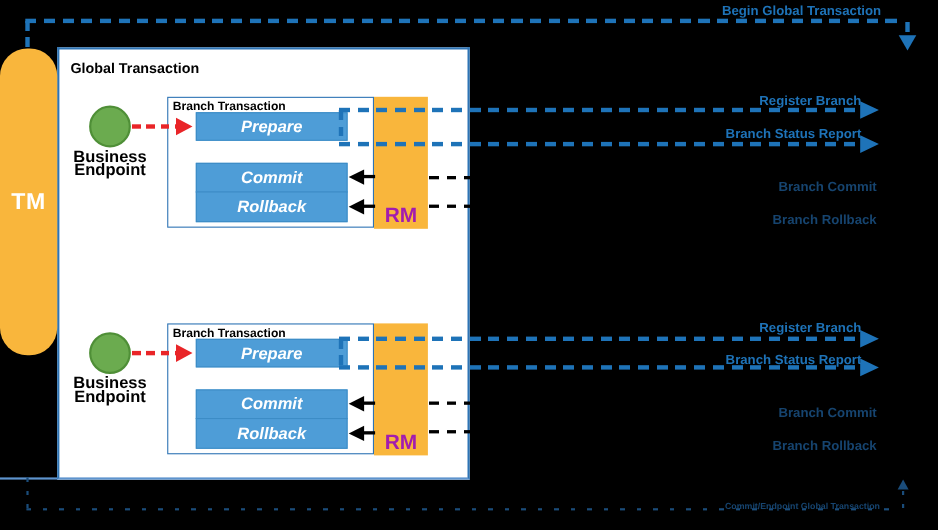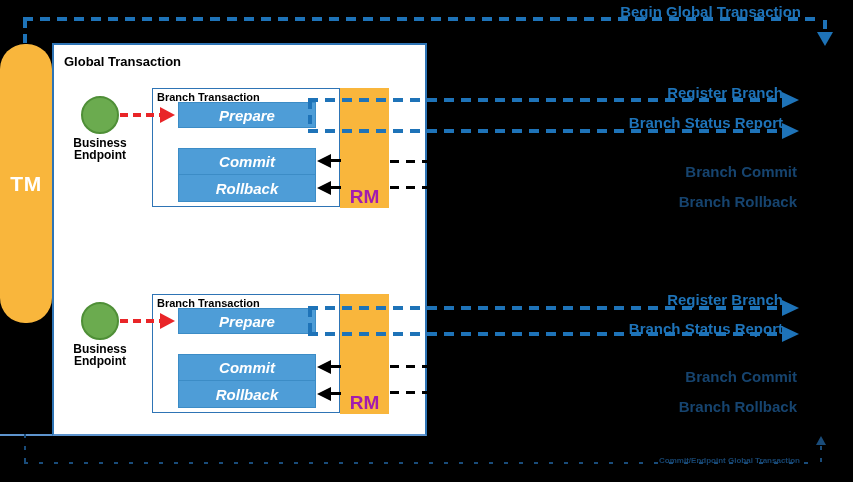--- a/index.html
+++ b/index.html
@@ -14,39 +14,39 @@
   .boxtitle{position:absolute;color:#000;font-weight:bold;white-space:nowrap;}
   .gtitle{font-size:13px;}
   .btitle{font-size:11px;}
   .rm{position:absolute;background:#F9B63C;color:#a21caf;font-weight:bold;font-size:19px;
       display:flex;align-items:flex-end;justify-content:center;}
   .phase{position:absolute;background:#4E9DD7;border:1px solid #3C8CC6;color:#fff;
          font-style:italic;font-weight:bold;font-size:15px;box-sizing:border-box;
          display:flex;align-items:center;justify-content:center;}
   .circle{position:absolute;width:38px;height:38px;border-radius:50%;background:#6BAB4F;border:2px solid #4F8F37;box-sizing:border-box;}
   .eplabel{position:absolute;width:72px;text-align:center;color:#000;font-weight:bold;
-           font-size:12px;line-height:12px;}
+           font-size:15px;line-height:12px;}
   
   .dbh{position:absolute;height:4px;background:repeating-linear-gradient(90deg,#1E73B8 0 10px,transparent 10px 17px);}
   .dbv{position:absolute;width:4px;background:repeating-linear-gradient(180deg,#1E73B8 0 9px,transparent 9px 15px);}
   .dkh{position:absolute;height:3px;background:repeating-linear-gradient(90deg,#000 0 9px,transparent 9px 16px);}
   .drh{position:absolute;height:4px;background:repeating-linear-gradient(90deg,#E92528 0 8px,transparent 8px 13px);}
   .dfh{position:absolute;height:2px;background:repeating-linear-gradient(90deg,#1A4C7A 0 4px,transparent 4px 15px);}
   .dfv{position:absolute;width:2px;background:repeating-linear-gradient(180deg,#1A4C7A 0 4px,transparent 4px 12px);}
   .bline{position:absolute;height:3px;background:#000;}
   .lline{position:absolute;height:2px;background:#5E94CE;}
   
   .tri{position:absolute;width:0;height:0;}
   .tr-blue{border-top:8px solid transparent;border-bottom:8px solid transparent;border-left:17px solid #1E73B8;}
   .td-blue{border-left:8px solid transparent;border-right:8px solid transparent;border-top:14px solid #1E73B8;}
   .tl-black{border-top:7px solid transparent;border-bottom:7px solid transparent;border-right:14px solid #000;}
   .tr-red{border-top:8px solid transparent;border-bottom:8px solid transparent;border-left:15px solid #E92528;}
   .tu-faint{border-left:5px solid transparent;border-right:5px solid transparent;border-bottom:9px solid #1A4C7A;}
   
-  .msg{position:absolute;font-weight:bold;font-size:15px;color:#1E73B8;white-space:nowrap;}
+  .msg{position:absolute;font-weight:bold;font-size:12px;color:#1E73B8;white-space:nowrap;}
   .msg.faint{color:#16446F;}
   .msg.small{font-size:8px;}
 </style>
 </head>
 <body>
 
 <div class="stage">
 
   <div class="lline" style="left:0;top:434px;width:427px;"></div>
   <div class="gbox" style="left:52px;top:43px;width:375px;height:393px;">

